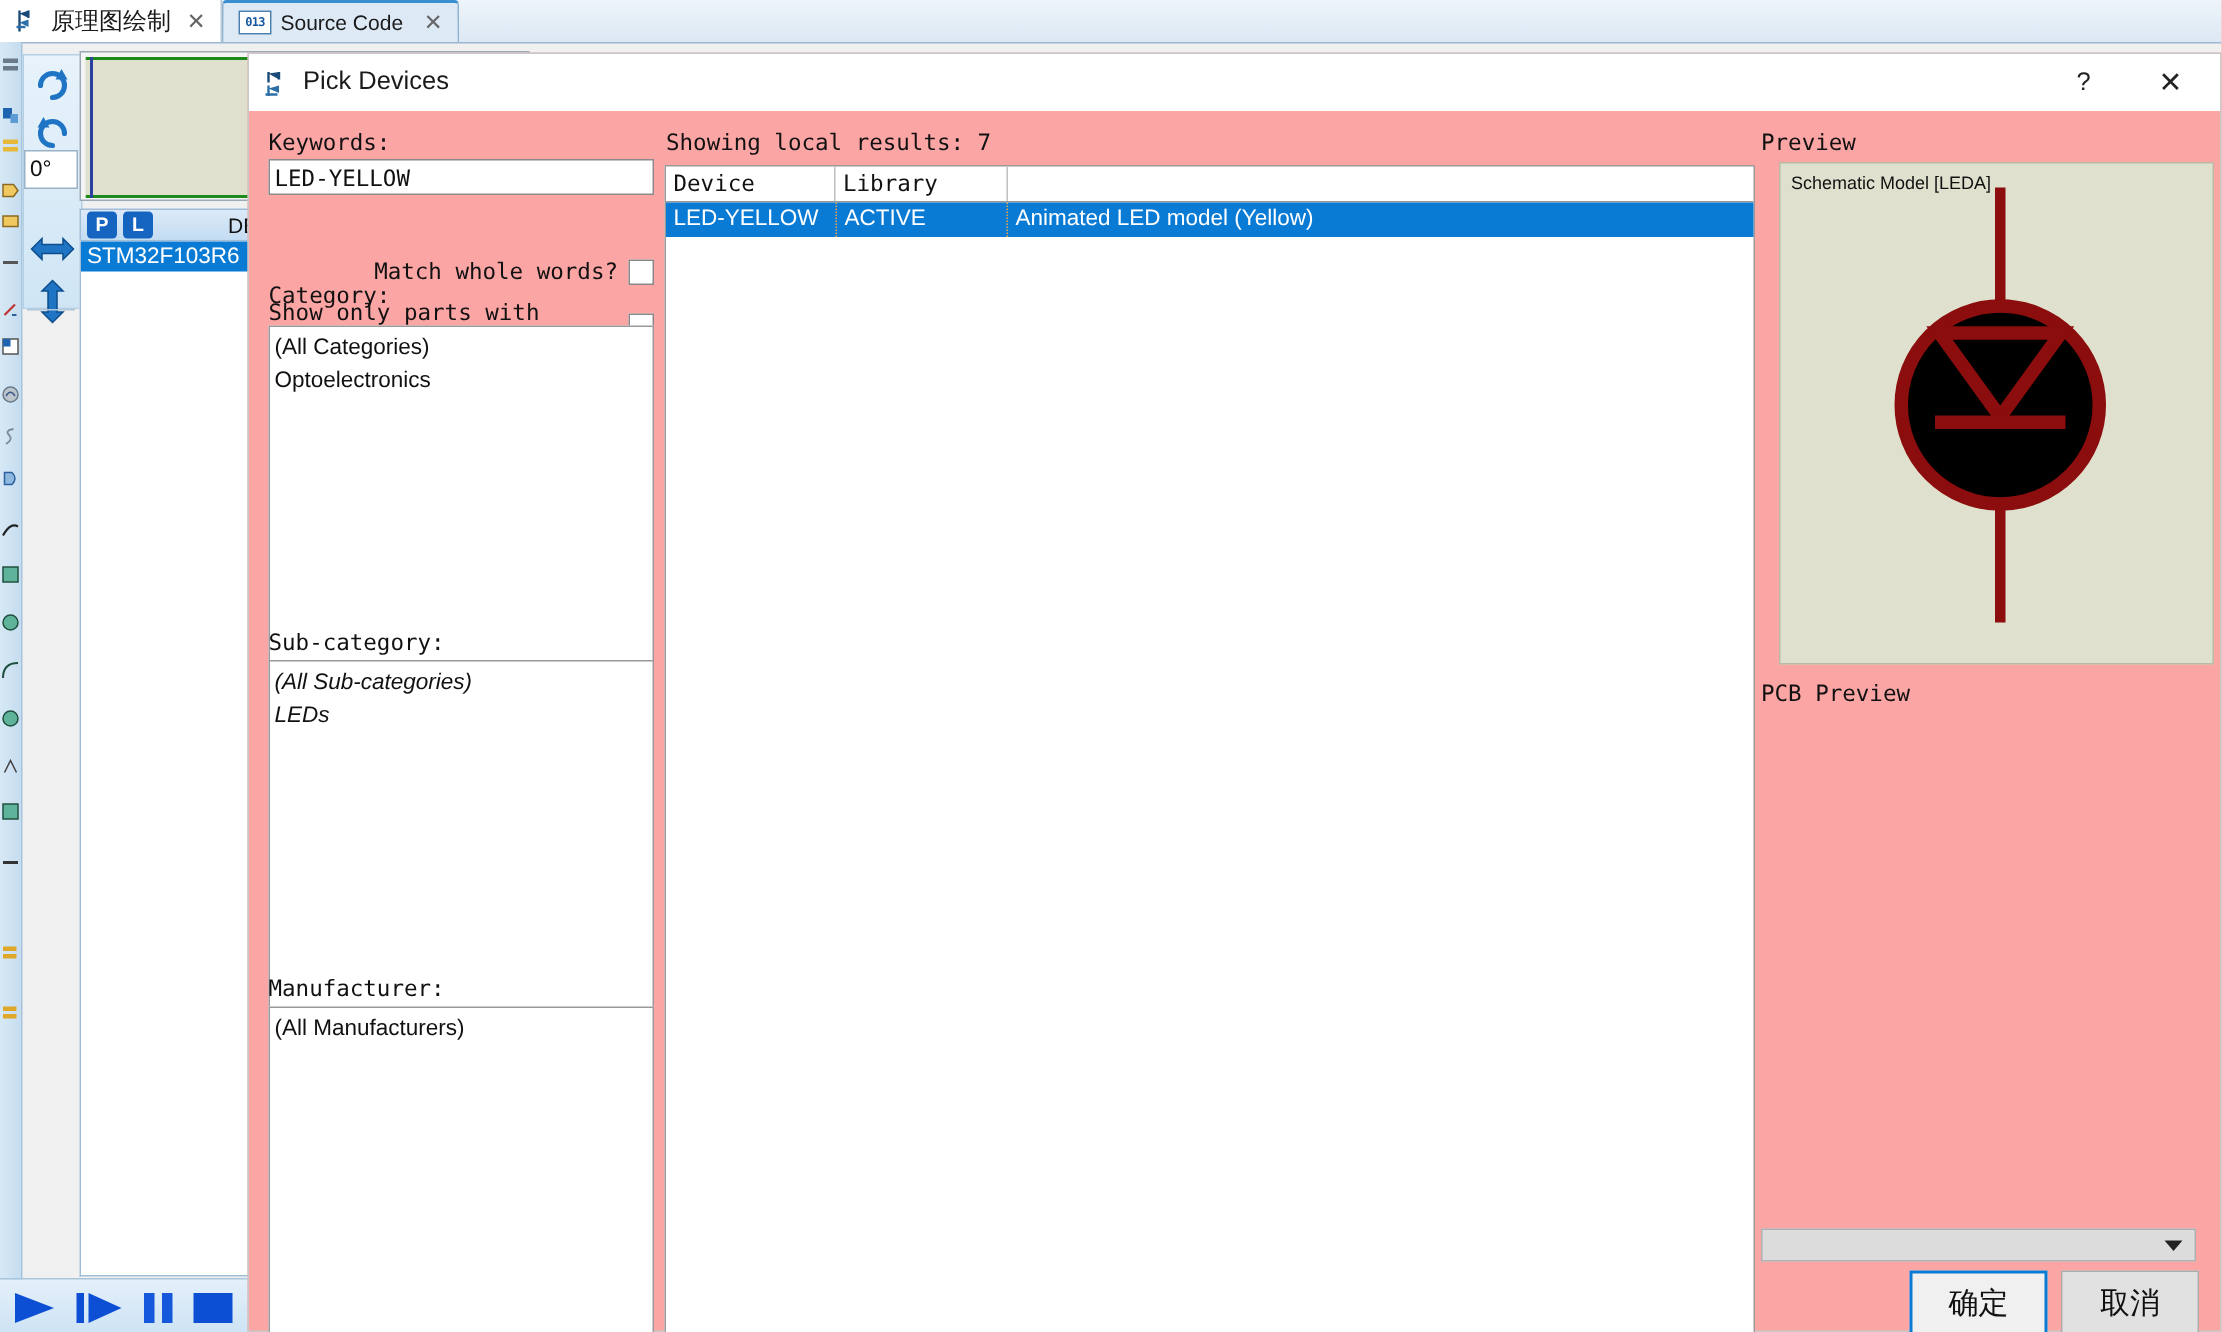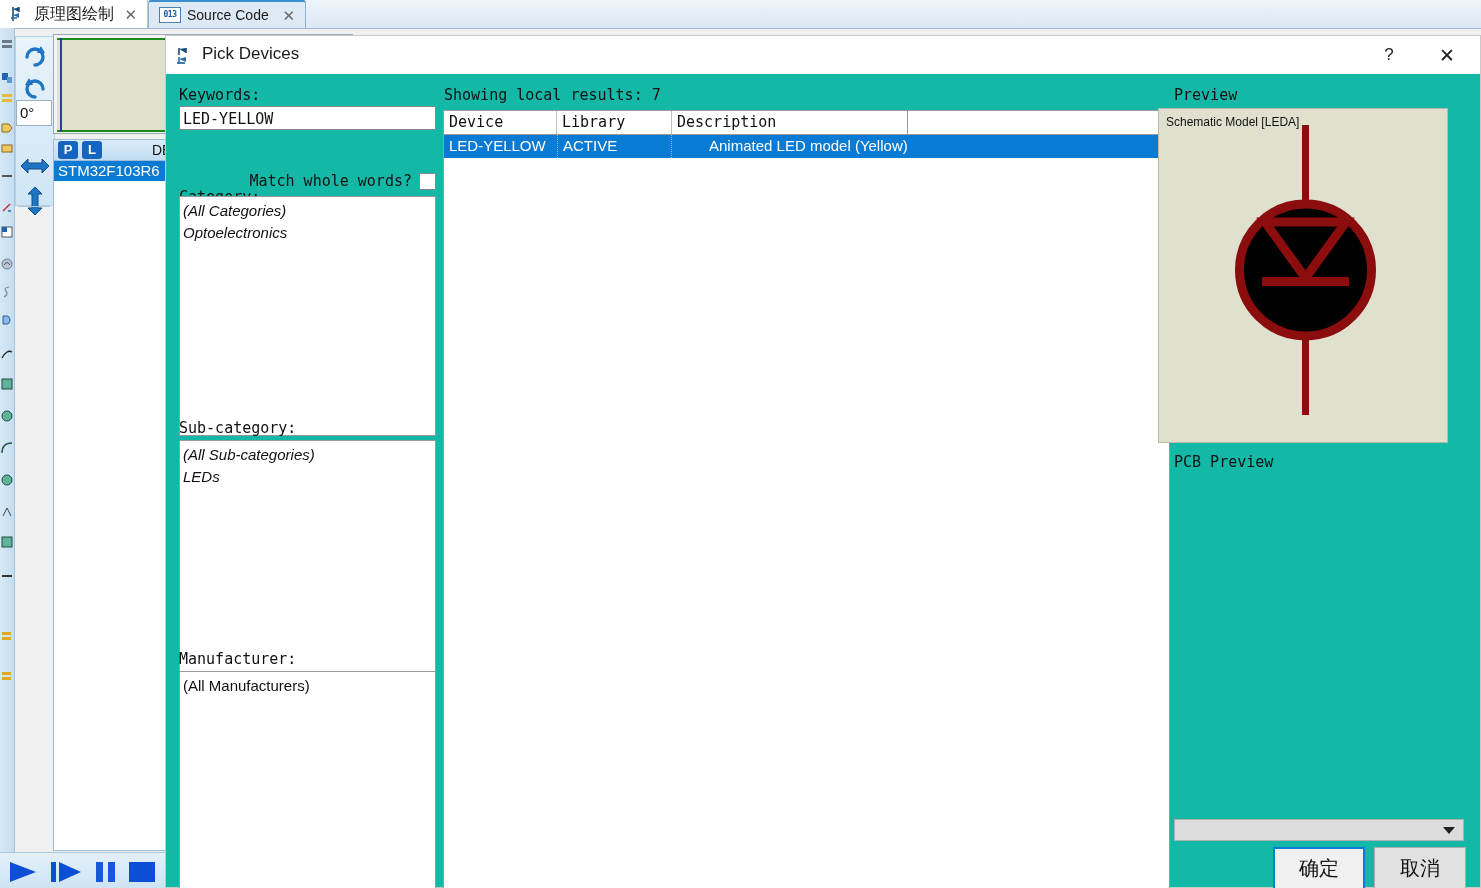--- a/index.html
+++ b/index.html
@@ -54,21 +54,21 @@
            background:#fff;border:1px solid #9fbdd6;border-top:none;box-sizing:border-box;}
   #devsel{height:20px;background:#0a7bd4;color:#fff;font-size:15px;line-height:20px;padding-left:4px;}
 
   
   #transport{position:absolute;left:0;top:852px;width:166px;height:36px;
              background:linear-gradient(180deg,#e4f0fa,#cde3f4);border-top:1px solid #aac6dc;}
   .tbtn{position:absolute;top:8px;height:22px;}
 
   
   #dlg{position:absolute;left:165px;top:35px;width:1316px;height:853px;
-       background:#14b8a6;border:1px solid #c8c8c8;box-sizing:border-box;}
+       background:#fca5a5;border:1px solid #c8c8c8;box-sizing:border-box;}
   #dlgtitle{position:absolute;left:0;top:0;width:100%;height:38px;background:#fff;}
   #dlgicon{position:absolute;left:10px;top:11px;width:18px;height:18px;}
   #dlgtitletxt{position:absolute;left:36px;top:8px;font-size:17px;color:#1a1a1a;}
   .wbtn{position:absolute;top:0;height:38px;width:46px;display:flex;align-items:center;
         justify-content:center;font-size:17px;color:#222;background:#fff;}
   #whelp{left:1200px;}
   #wclose{left:1258px;font-size:19px;}
 
   
   .lbl{position:absolute;font-size:15px;color:#111;}
@@ -86,25 +86,25 @@
   #resinfo{position:absolute;left:278px;top:50px;font-size:15px;color:#111;}
   #restable{position:absolute;left:277px;top:74px;width:727px;height:802px;
             background:#fff;border:1px solid #9a9a9a;box-sizing:border-box;}
   #reshead{display:flex;height:23px;border-bottom:1px solid #9a9a9a;}
   .rhc{font-size:15px;color:#111;padding-left:5px;line-height:22px;box-sizing:border-box;
        border-right:1px solid #c0c0c0;}
   .rc0{width:113px;}.rc1{width:115px;}.rc2{width:236px;border-right:1px solid #9a9a9a;}
   #resrow{display:flex;height:23px;background:#0a7bd4;color:#fff;}
   .rdc{font-size:15px;padding-left:5px;line-height:22px;box-sizing:border-box;}
   .rdc.rc1{border-left:1px dotted #e8a64a;border-right:1px dotted #e8a64a;}
-  .rdc.rc2{width:auto;flex:1;border-right:none;margin-left:32px;}
+  .rdc.rc2{width:auto;flex:1;border-right:none;}
 
   
   #pvlbl{position:absolute;left:1008px;top:50px;font-size:15px;color:#111;}
-  #pvbox{position:absolute;left:992px;top:72px;width:290px;height:335px;background:#dfe0ce;
+  #pvbox{position:absolute;left:1020px;top:72px;width:290px;height:335px;background:#dfe0ce;
          border:1px solid #b9bba6;box-sizing:border-box;}
   #pvcap{position:absolute;left:7px;top:6px;font-size:12px;color:#111;}
   #pcblbl{position:absolute;left:1008px;top:417px;font-size:15px;color:#111;}
   #combo{position:absolute;left:1008px;top:783px;width:290px;height:22px;
          background:#dcdcdc;border:1px solid #b0b0b0;box-sizing:border-box;}
   #combarrow{position:absolute;right:8px;top:7px;width:0;height:0;
              border-left:6px solid transparent;border-right:6px solid transparent;
              border-top:7px solid #222;}
   .dbtn{position:absolute;top:811px;height:43px;width:92px;font-size:20px;
         display:flex;align-items:center;justify-content:center;box-sizing:border-box;color:#111;}
@@ -354,42 +354,41 @@
     <span class="cbox"></span>
   </div>
   <div class="cbrow" style="top:163px;">
     <span class="mono">Show only parts with models?</span>
     <span class="cbox"></span>
   </div>
 
   <span class="lbl mono" style="left:13px;top:152px;opacity:0;"></span>
 
   <span class="lbl mono" id="catlbl" style="left:13px;top:152px;">Category:</span>
-  <div class="listbox" style="top:160px;height:240px;font-style:italic;">
+  <div class="listbox" style="top:181px;height:240px;">
     <div class="litem">(All Categories)</div>
     <div class="litem">Optoelectronics</div>
   </div>
 
   <span class="lbl mono" style="left:13px;top:383px;">Sub-category:</span>
   <div class="listbox" style="top:404px;height:240px;font-style:italic;">
     <div class="litem">(All Sub-categories)</div>
     <div class="litem">LEDs</div>
   </div>
 
   <span class="lbl mono" style="left:13px;top:614px;">Manufacturer:</span>
   <div class="listbox" style="top:635px;height:241px;">
     <div class="litem">(All Manufacturers)</div>
   </div>
 
   <span class="mono" id="resinfo">Showing local results: 7</span>
   <div id="restable">
     <div id="reshead">
       <span class="rhc rc0 mono">Device</span>
       <span class="rhc rc1 mono">Library</span>
-      <span class="rhc rc2 mono">Description</span>
     </div>
     <div id="resrow">
       <span class="rdc rc0">LED-YELLOW</span>
       <span class="rdc rc1">ACTIVE</span>
       <span class="rdc rc2">Animated LED model (Yellow)</span>
     </div>
   </div>
 
   <span class="mono" id="pvlbl">Preview</span>
   <div id="pvbox">

